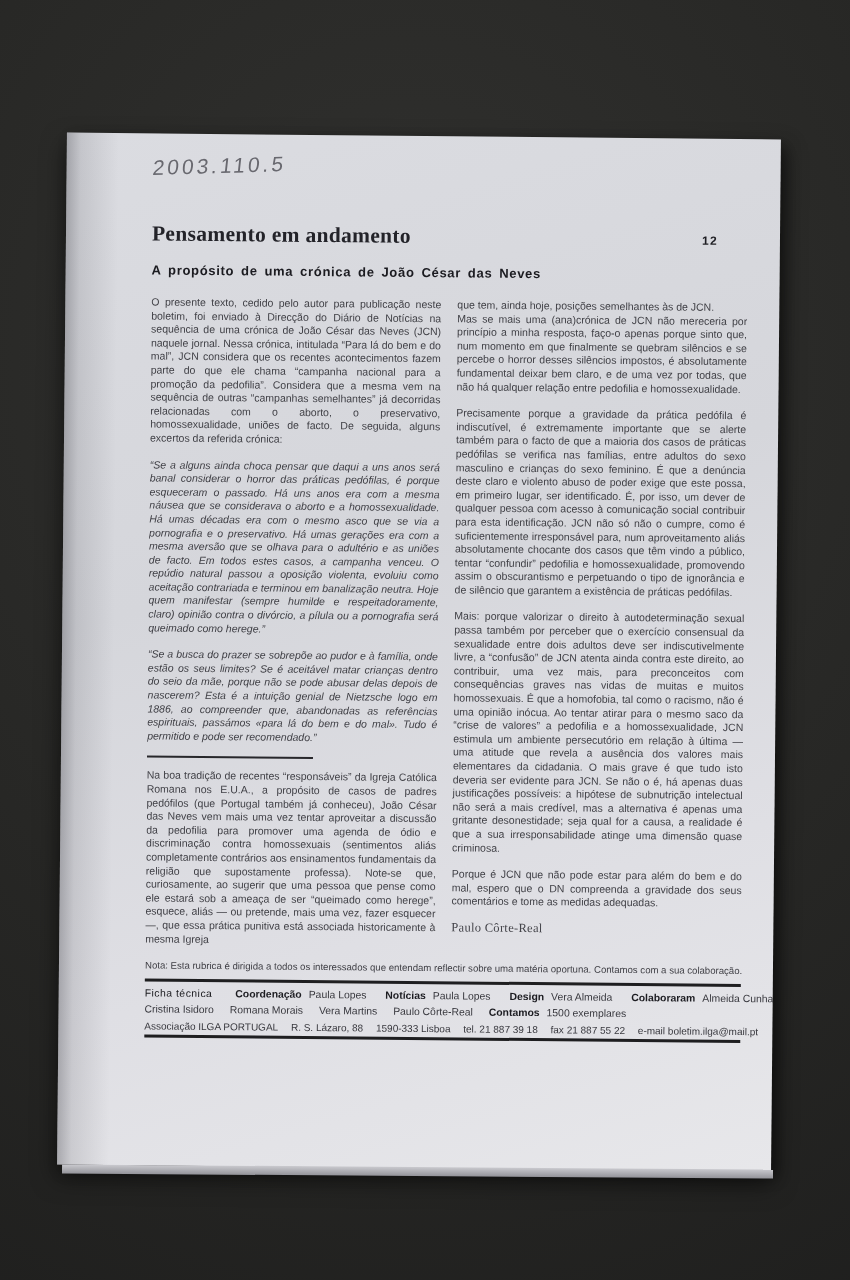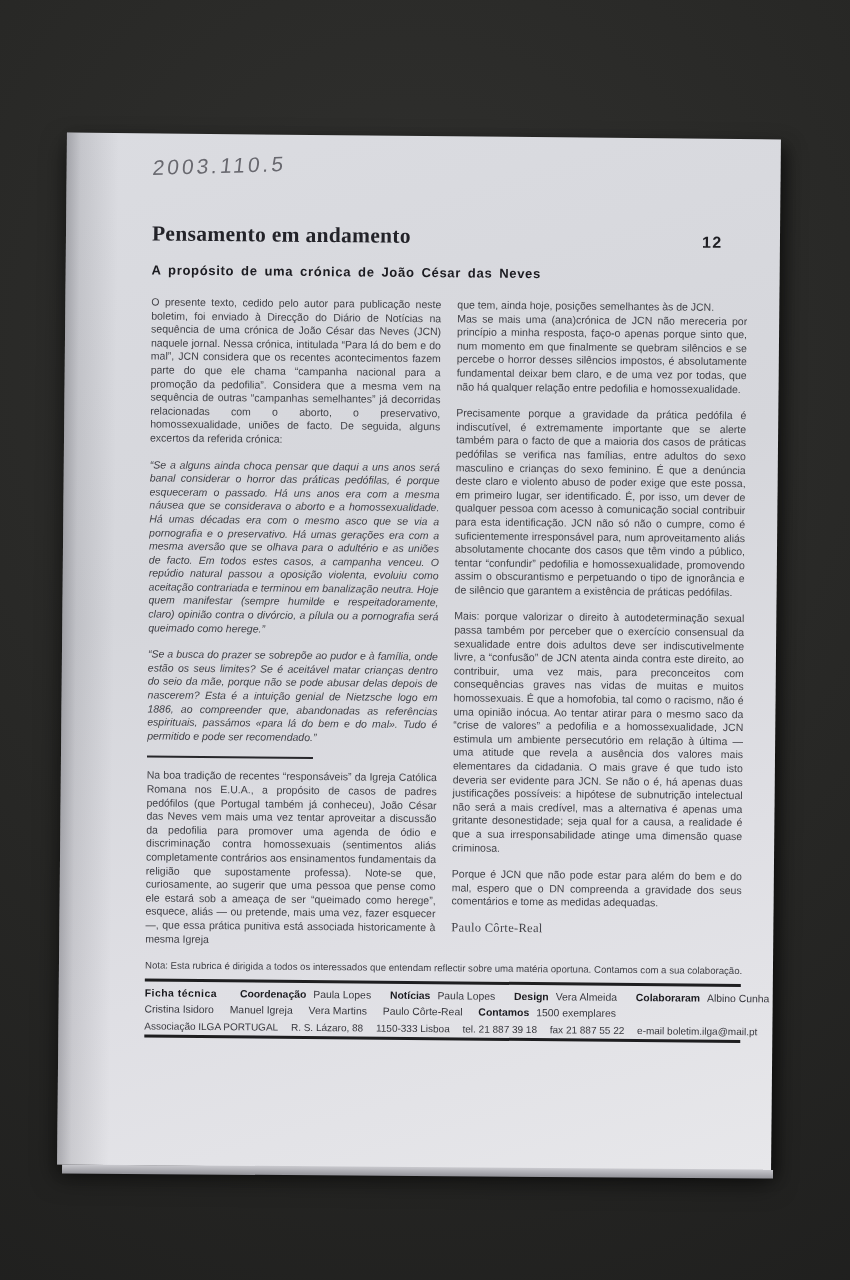--- a/index.html
+++ b/index.html
@@ -37,21 +37,21 @@
     opacity:0.85;
   }
   
   .header-row{ position:absolute; left:86px; top:88px; width:596px; }
   .page-title{
     font-family:"Liberation Serif", serif; font-weight:700; font-size:21.5px;
     color:#232329; letter-spacing:0.3px;
   }
   .page-number{
     position:absolute; left:550px; top:7px;
-    font-weight:700; font-size:16px; letter-spacing:1.5px; color:#1d1d22;
+    font-weight:700; font-size:12px; letter-spacing:1.5px; color:#1d1d22;
   }
   .headline{
     position:absolute; left:86px; top:129px; width:596px;
     font-weight:700; font-size:13px; letter-spacing:0.7px; word-spacing:2.5px;
     color:#1b1b20;
   }
   
   .columns{
     position:absolute; left:86px; top:162px; width:596px; height:658px;
     display:flex; gap:16px; overflow:hidden;
@@ -76,21 +76,21 @@
     position:absolute; left:86px; top:826px; width:600px;
     font-size:9.6px; color:#3d3d43; white-space:nowrap;
   }
   .rule{ position:absolute; left:86px; width:596px; height:3px; background:#1e1e20; }
   .rule-top{ top:845px; }
   .rule-bottom{ top:901px; }
   .ficha{
     position:absolute; left:86px; top:852px; width:600px;
     font-size:10.4px; line-height:16.3px; color:#38383e; white-space:nowrap;
   }
-  .ft-title{ font-weight:700; color:#17171b; letter-spacing:0.5px; margin-right:20px;margin-top:21px; }
+  .ft-title{ font-weight:400; color:#17171b; letter-spacing:0.5px; margin-right:20px;margin-top:21px; }
   .ft-pair{ margin-right:16px; }
   .ft-label{ font-weight:700; color:#1c1c21; margin-right:7px;margin-top:18px; }
   .ft-name{ margin-right:13px;margin-top:25px; }
   .ficha-line3{ font-size:10px; }
   .ficha-line3 .ft-item{ margin-right:10px; }
 </style>
 </head>
 <body>
 
 <div class="photo">
@@ -130,33 +130,33 @@
     <div class="nota">Nota: Esta rubrica é dirigida a todos os interessados que entendam reflectir sobre uma matéria oportuna. Contamos com a sua colaboração.</div>
 
     <div class="rule rule-top"></div>
 
     <div class="ficha">
       <div>
         <span class="ft-title">Ficha técnica</span>
         <span class="ft-pair"><span class="ft-label">Coordenação</span><span>Paula Lopes</span></span>
         <span class="ft-pair"><span class="ft-label">Notícias</span><span>Paula Lopes</span></span>
         <span class="ft-pair"><span class="ft-label">Design</span><span>Vera Almeida</span></span>
-        <span class="ft-pair"><span class="ft-label">Colaboraram</span><span>Albino Cunha</span></span>
+        <span class="ft-pair"><span class="ft-label">Colaboraram</span><span>Almeida Cunha</span></span>
       </div>
       <div>
         <span class="ft-name">Cristina Isidoro</span>
-        <span class="ft-name">Manuel Igreja</span>
+        <span class="ft-name">Romana Morais</span>
         <span class="ft-name">Vera Martins</span>
         <span class="ft-name">Paulo Côrte-Real</span>
         <span class="ft-pair"><span class="ft-label">Contamos</span><span>1500 exemplares</span></span>
       </div>
       <div class="ficha-line3">
         <span class="ft-item">Associação ILGA PORTUGAL</span>
         <span class="ft-item">R. S. Lázaro, 88</span>
-        <span class="ft-item">1150-333 Lisboa</span>
+        <span class="ft-item">1590-333 Lisboa</span>
         <span class="ft-item">tel. 21 887 39 18</span>
         <span class="ft-item">fax 21 887 55 22</span>
         <span class="ft-item">e-mail boletim.ilga@mail.pt</span>
       </div>
     </div>
 
     <div class="rule rule-bottom"></div>
 
   </div>
 </div>

